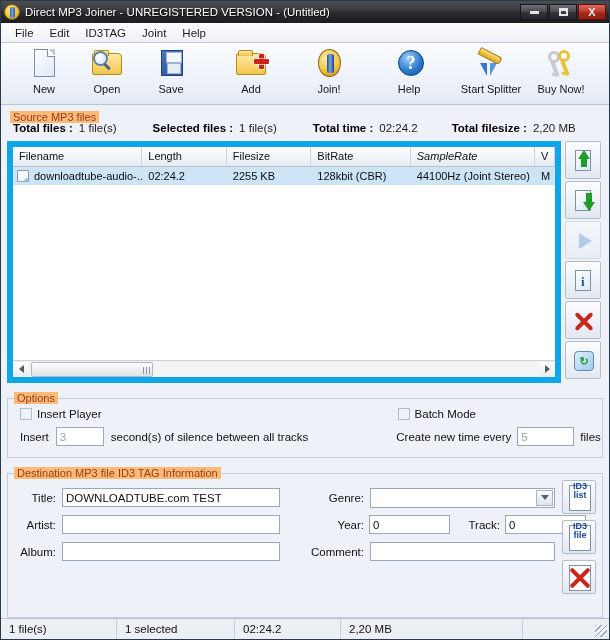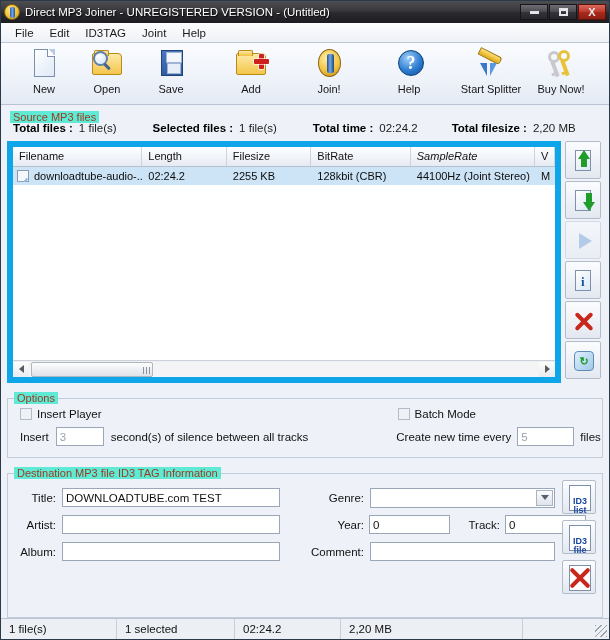--- a/index.html
+++ b/index.html
@@ -225,21 +225,21 @@
 
   
   .groupbox {
     position: relative;
     margin: 0 6px;
     border: 1px solid #c3ccd9;
     padding-top: 2px;
   }
   .grouplabel {
     position: absolute; top: -7px; left: 6px;
-    background: #5eead4;
+    background: #fdba74;
     padding: 0 3px;
     color: #9c3a20;
     font-size: 11px;
     white-space: nowrap;
   }
   .content-area {
     flex: 1 1 auto;
     background: #eef2f8;
     display: flex; flex-direction: column;
     padding-top: 9px;
@@ -437,21 +437,21 @@
     width: 34px; height: 34px;
     background: linear-gradient(to bottom,#fbfcfe,#e3e8f0);
     border: 1px solid #b3bdca; border-radius: 2px;
     position: relative;
   }
   .id3btn .pg {
     position:absolute; left:6px; top:4px; width:22px;height:26px;
     background:#fff; border:1px solid #7e90aa;
   }
   .id3btn .tag {
-    position:absolute; left: 7px; top: 16px;
+    position:absolute; left: 7px; top: 1px;
     width: 20px; text-align:center;
     color:#17459c; font-weight:bold; font-size:9px; line-height:9px;
     font-family: "Liberation Sans", sans-serif;
   }
   .id3btn .bigx::before, .id3btn .bigx::after {
     content:""; position:absolute; left: 15px; top: 4px;
     width: 4px; height: 26px; background:#c8281b; border-radius:2px;
   }
   .id3btn .bigx::before { transform: rotate(45deg); }
   .id3btn .bigx::after { transform: rotate(-45deg); }

